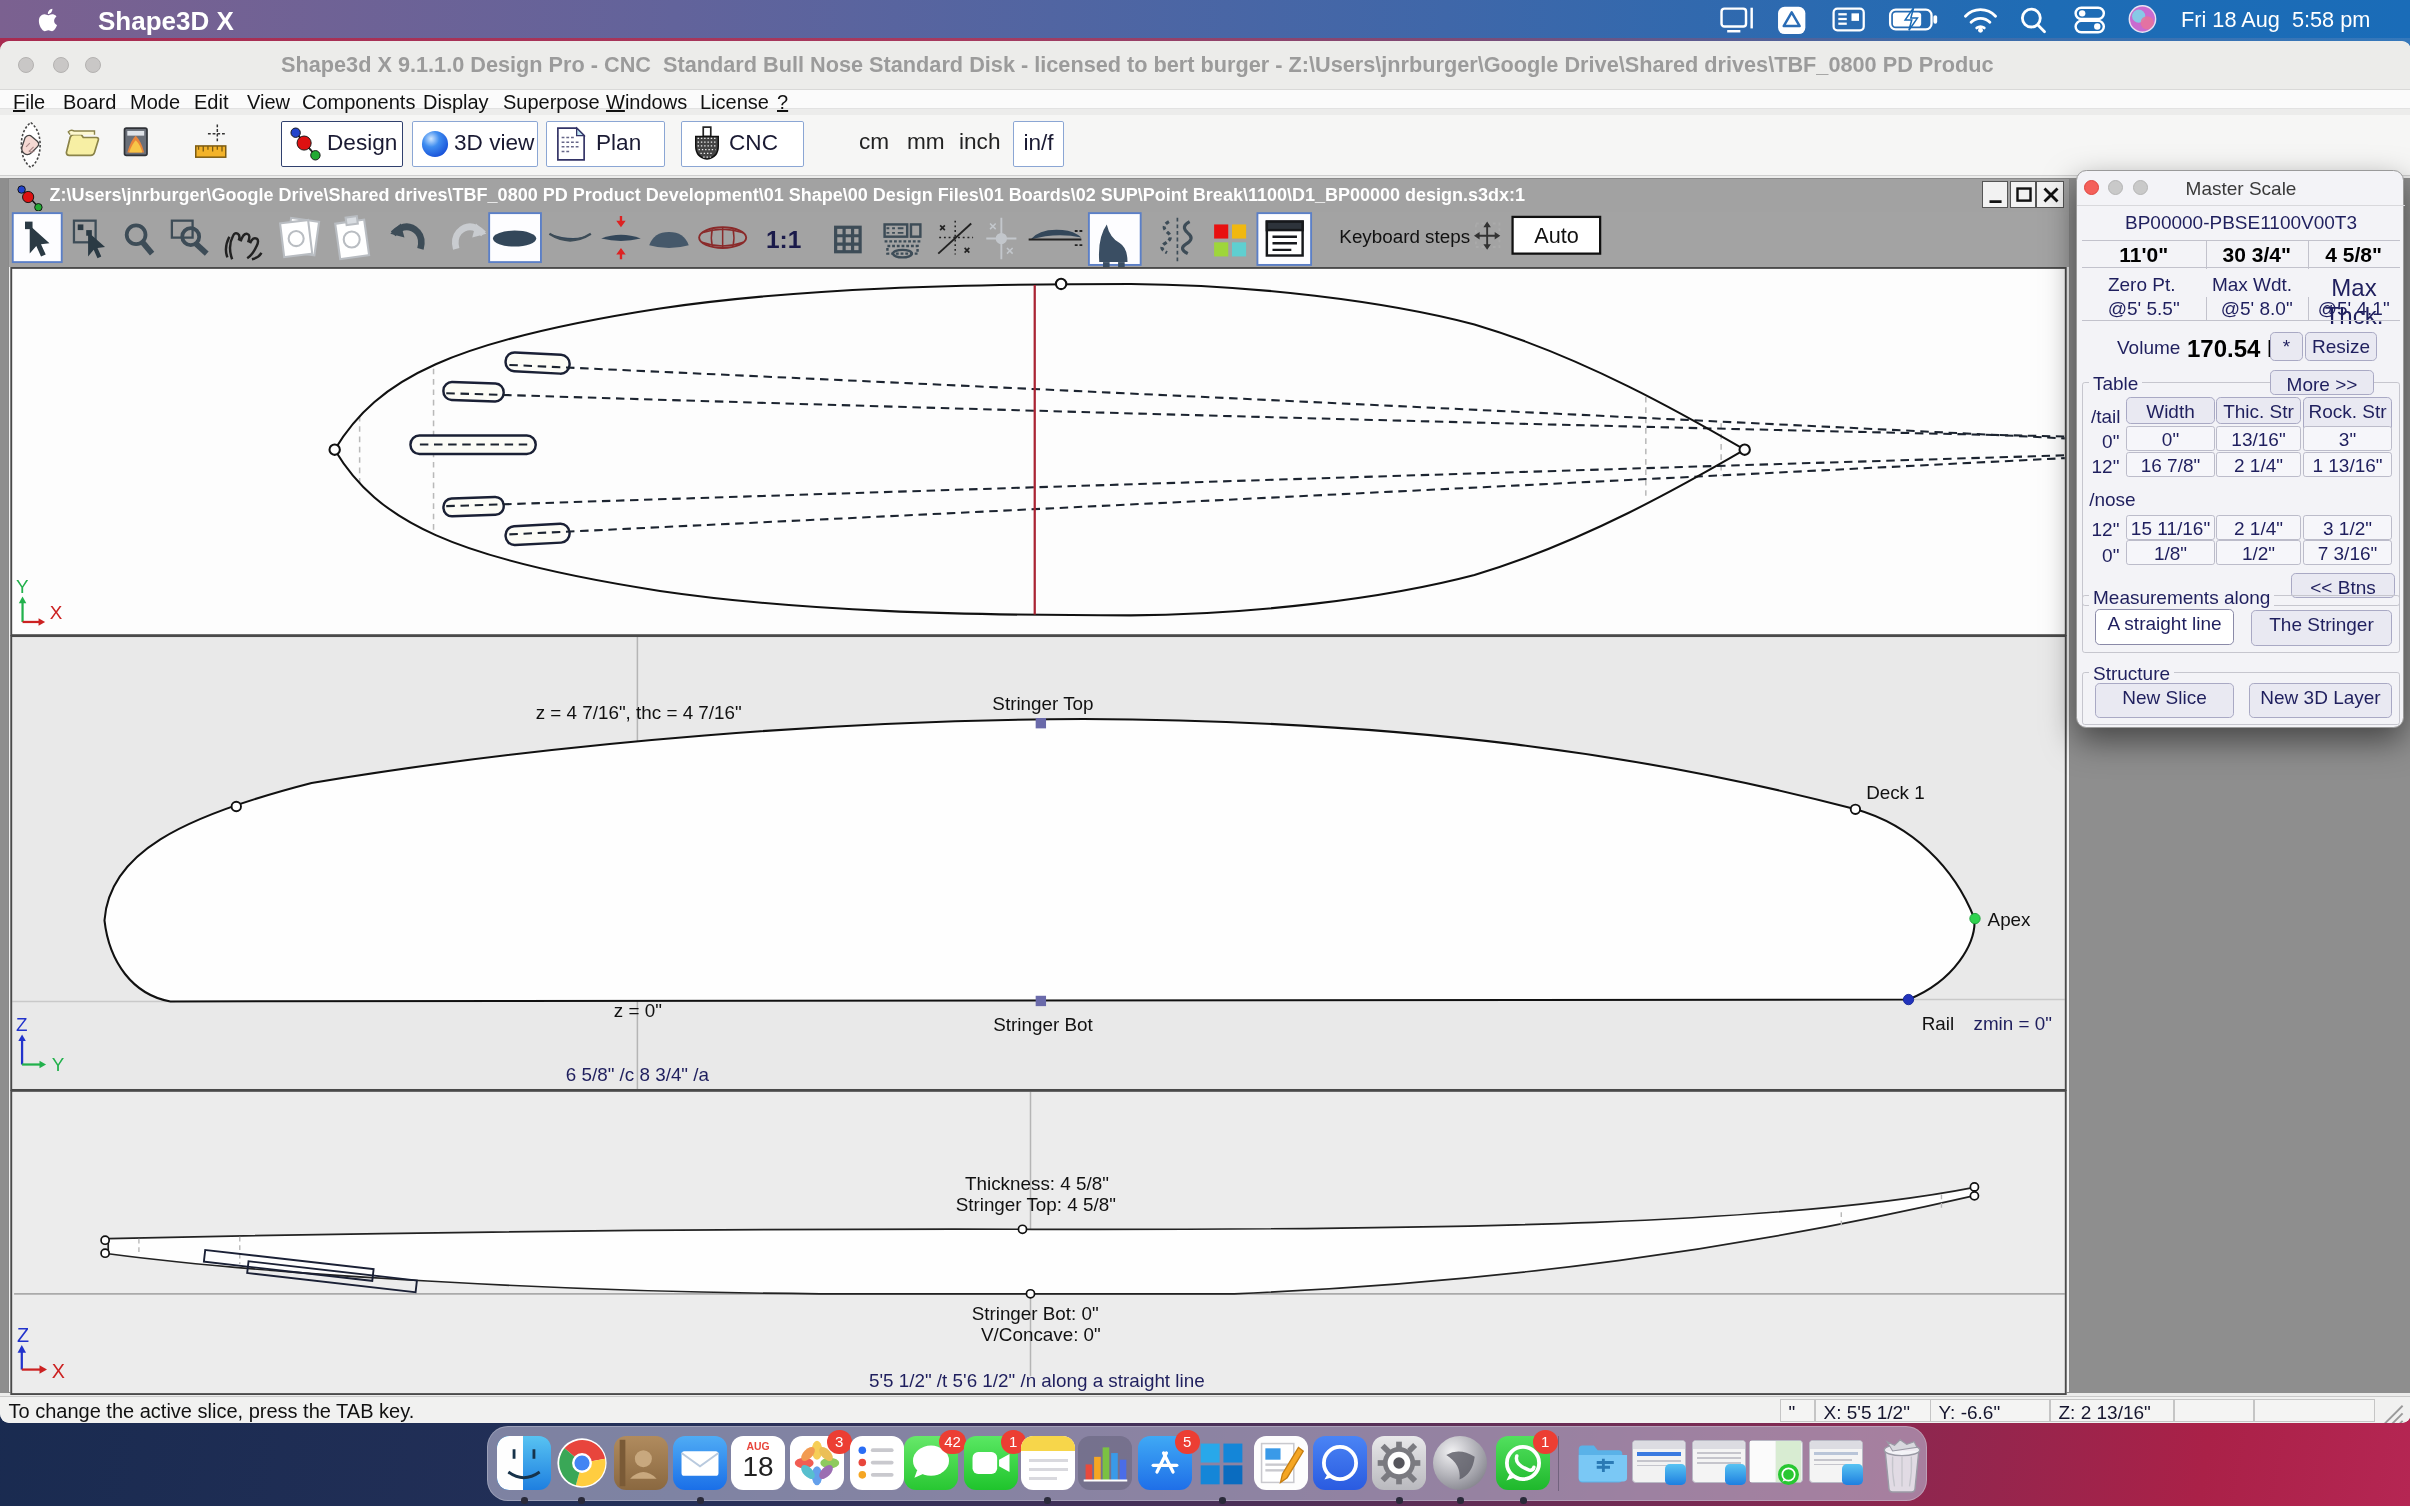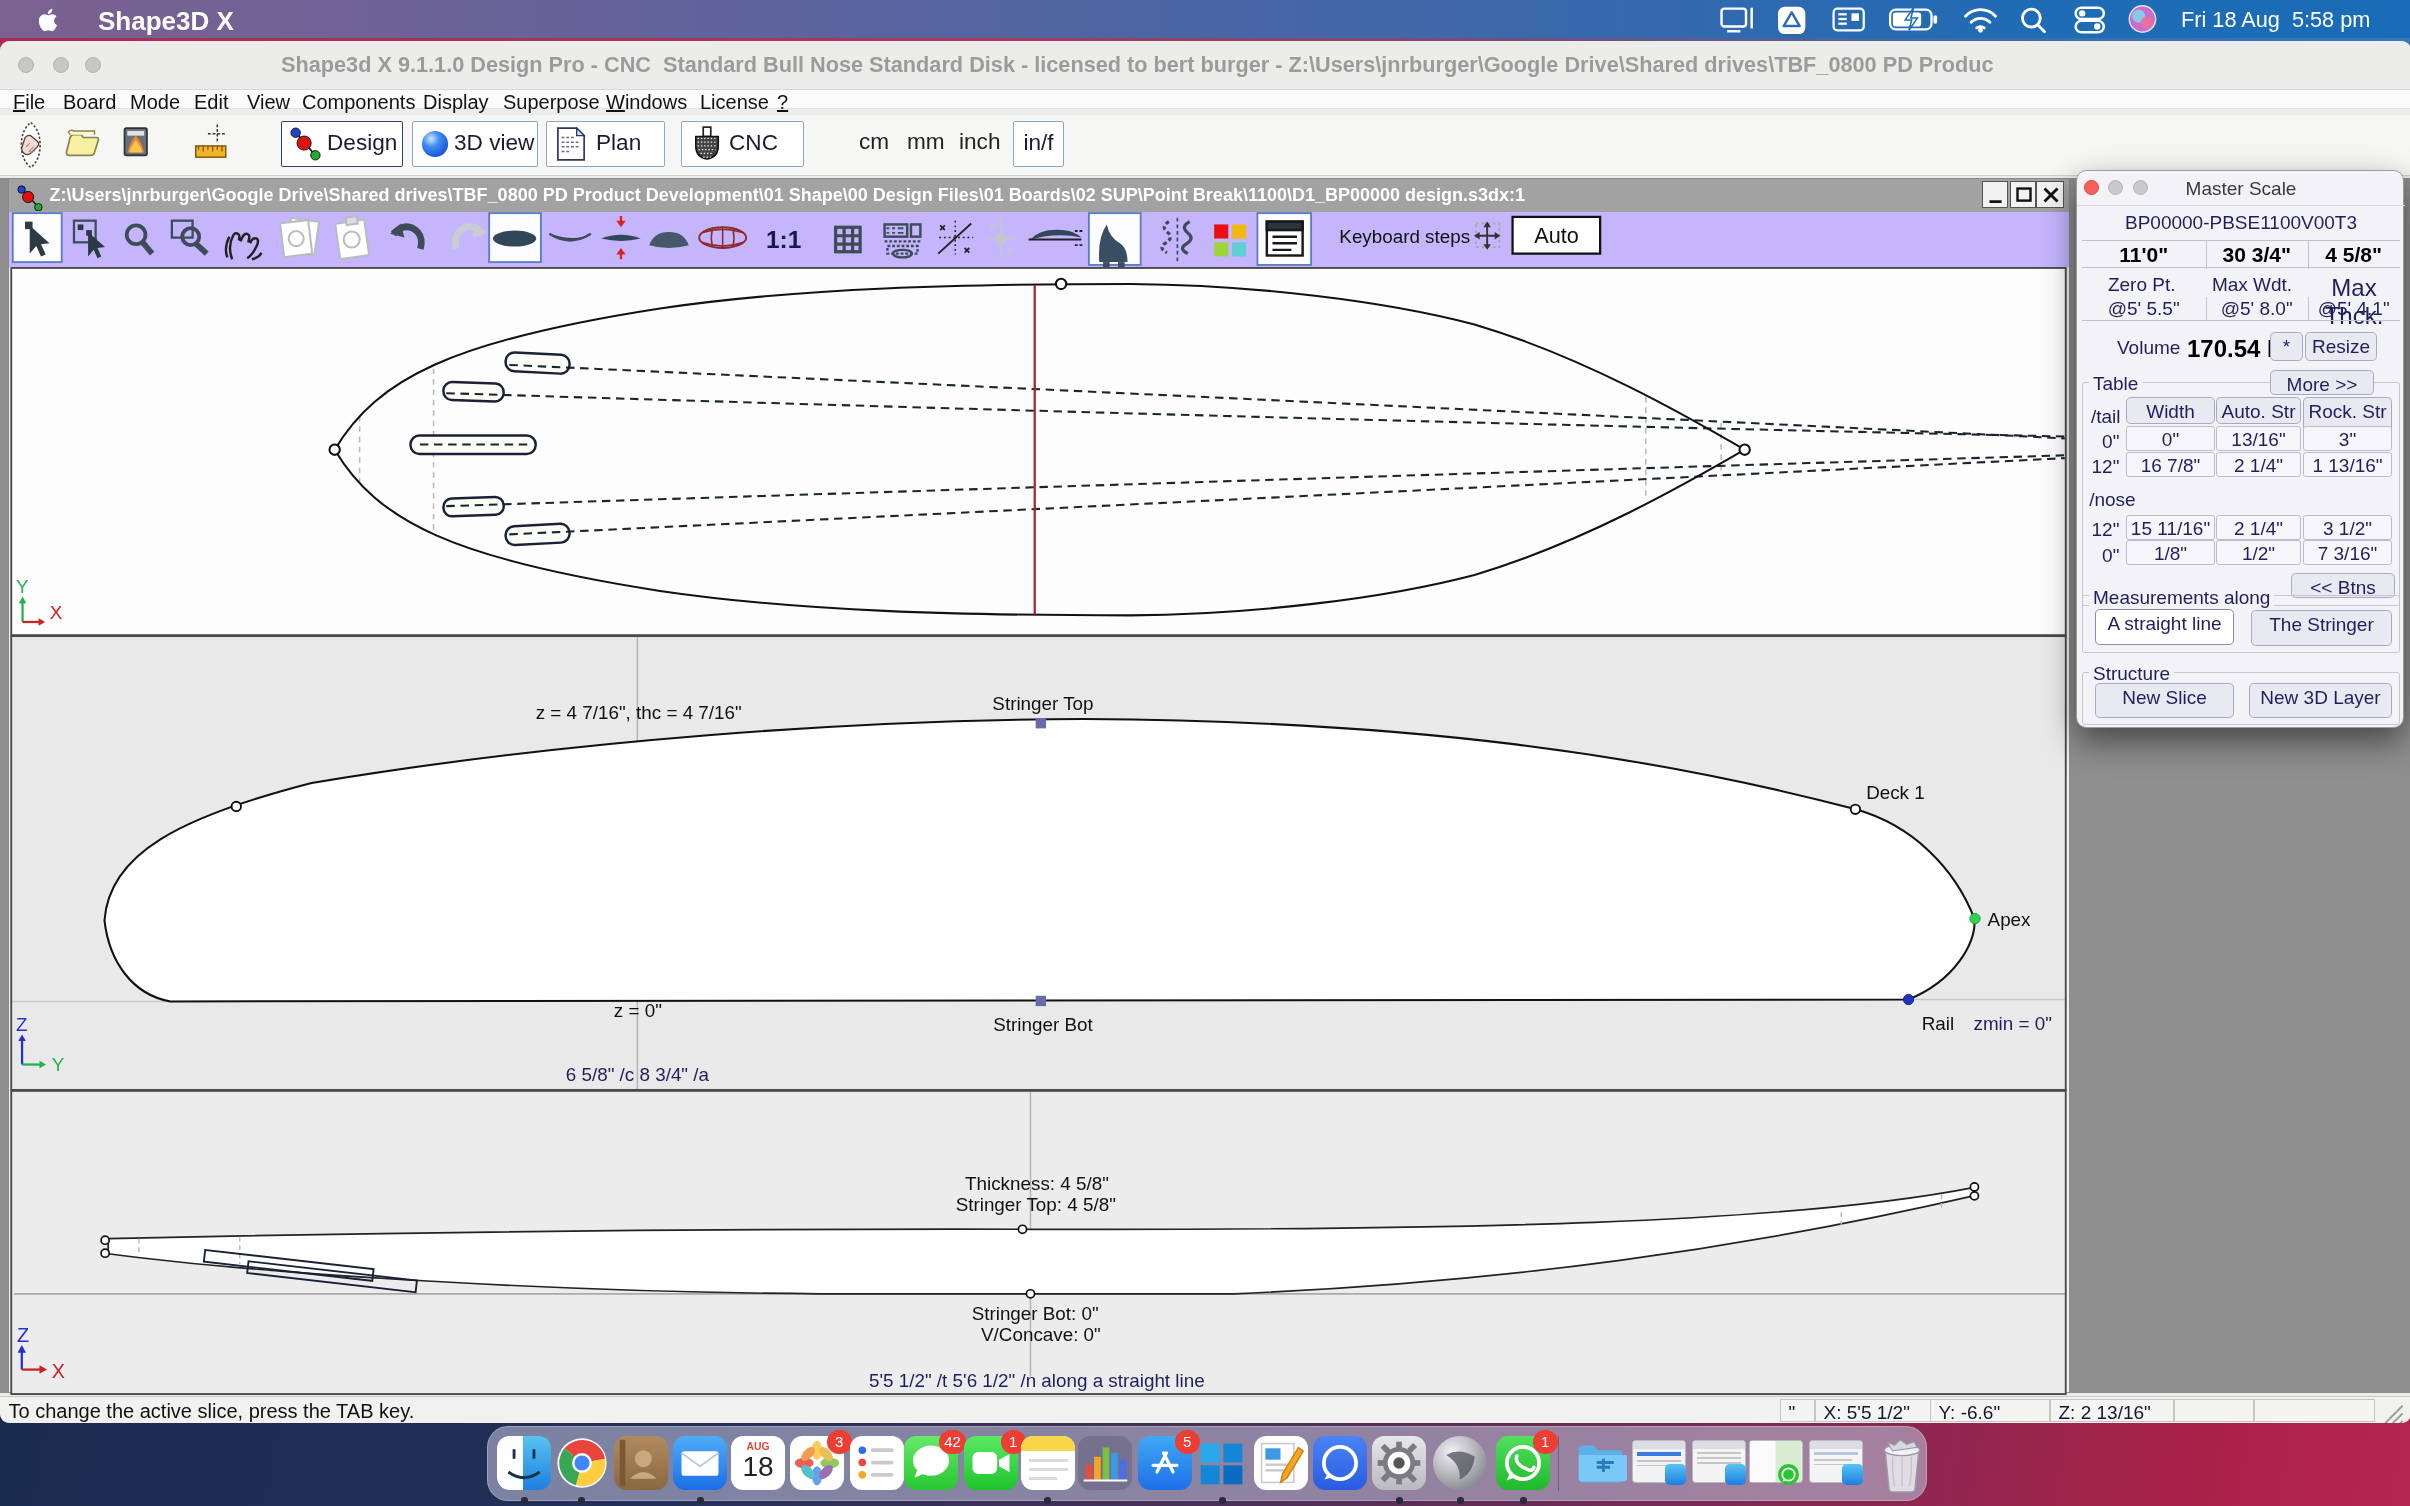--- a/index.html
+++ b/index.html
@@ -31,21 +31,21 @@
 .msnavy { color:#1f1f5e; }
 .msbtn { background:#e9e9f2; border:0.9px solid #a9a9c4; border-radius:4.7px; color:#1f1f5e;
   font-size:19px; text-align:center; padding-top:3.8px; }
 .mscell { height:25.4px; border:0.9px solid #bcbcca; border-radius:2.8px; color:#1f1f5e;
   font-size:19px; text-align:center; padding-top:2.8px; background:#f6f6fa; }
 .msgroup { border:0.9px solid #c6c6ce; border-radius:2.8px; }
 .wbtn { top:1.9px; width:26px; height:27px; background:#f2f2f2; border:0.9px solid #555; }
 #docwin { left:7.5px; top:0px; width:2062px; height:1215px; background:#f1f1f1; border:0.9px solid #8a8a8a; }
 #doctitle { left:0; top:0; width:2060px; height:33px; background:#a2a2a2; overflow:hidden; }
 #doctitletext { left:41px; top:5.6px; font-size:18px; font-weight:bold; color:#fff; white-space:nowrap; }
-#doctools { left:0; top:33px; width:2060px; height:55px; background:#c4b5fd; }
+#doctools { left:0; top:33px; width:2060px; height:55px; background:#a3a3a3; }
 #masterscale { left:2076px; top:-8.5px; width:328px; height:558px; background:#f3f3f7;
   border:0.9px solid #9a9a9a; border-radius:10.4px; box-shadow:0 13px 32px rgba(0,0,0,0.5); }
 #dock { left:487px; top:1426px; width:1440px; height:75px; background:rgba(182,182,208,0.62);
   border:0.9px solid rgba(255,255,255,0.25); border-radius:21px; }
 .dicon { position:absolute; top:9.4px; width:54px; height:54px; border-radius:12.2px; }
 .ddot { position:absolute; top:70px; width:6.6px; height:6.6px; border-radius:50%; background:#2a2a3a; }
 .badge { position:absolute; top:-6.6px; right:-7.5px; min-width:24.5px; height:24.5px; border-radius:12.2px; background:#ec3e33;
   color:#fff; font-size:15px; text-align:center; line-height:24.5px; padding:0 4.7px; }
 </style>
 </head>
@@ -517,21 +517,21 @@
       <div class="abs msnavy" style="left:40px;top:166px;font-size:19px;">Volume</div>
       <div class="abs" style="left:110px;top:164px;font-size:24px;font-weight:bold;color:#000;">170.54 L</div>
       <div class="abs msbtn" style="left:193px;top:161px;width:33px;height:29px;">*</div>
       <div class="abs msbtn" style="left:228px;top:161px;width:72px;height:29px;">Resize</div>
 
       <div class="abs msgroup" style="left:4.7px;top:211px;width:318px;height:224px;"></div>
       <div class="abs msnavy" style="left:12.2px;top:202px;font-size:19px;background:#f3f3f7;padding:0 3.8px;">Table</div>
       <div class="abs msbtn" style="left:193px;top:199px;width:104px;height:25.4px;">More &gt;&gt;</div>
       <div class="abs msnavy" style="left:14px;top:235px;font-size:19px;">/tail</div>
       <div class="abs msbtn" style="left:49px;top:226px;width:89px;height:27px;">Width</div>
-      <div class="abs msbtn" style="left:139px;top:226px;width:85px;height:27px;">Auto. Str</div>
+      <div class="abs msbtn" style="left:139px;top:226px;width:85px;height:27px;">Thic. Str</div>
       <div class="abs msbtn" style="left:226px;top:226px;width:89px;height:35px;">Rock. Str</div>
       <div class="abs msnavy" style="left:9.4px;top:260px;width:33px;text-align:right;font-size:19px;">0"</div>
       <div class="abs mscell" style="left:49px;top:255px;width:89px;">0"</div>
       <div class="abs mscell" style="left:139px;top:255px;width:85px;">13/16"</div>
       <div class="abs mscell" style="left:226px;top:255px;width:89px;">3"</div>
       <div class="abs msnavy" style="left:9.4px;top:285px;width:33px;text-align:right;font-size:19px;">12"</div>
       <div class="abs mscell" style="left:49px;top:281px;width:89px;">16 7/8"</div>
       <div class="abs mscell" style="left:139px;top:281px;width:85px;">2 1/4"</div>
       <div class="abs mscell" style="left:226px;top:281px;width:89px;">1 13/16"</div>
       <div class="abs msnavy" style="left:12.2px;top:318px;font-size:19px;">/nose</div>

